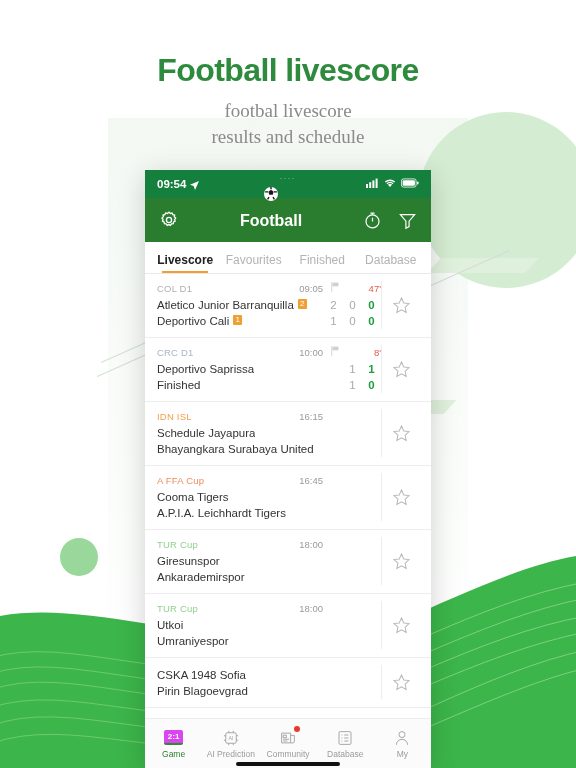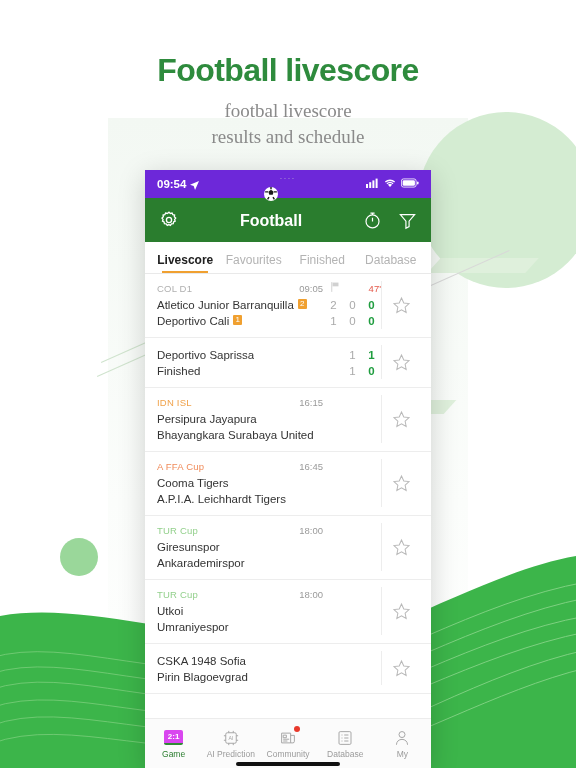--- a/index.html
+++ b/index.html
@@ -69,21 +69,21 @@
     position: absolute; left: 145px; top: 170px;
     width: 286px; height: 598px;
     background: #ffffff;
     box-shadow: 0 6px 26px rgba(0,0,0,.18);
     overflow: hidden;
     display: flex; flex-direction: column;
   }
 
   
   .statusbar {
-    height: 28px; background: #6d28d9;
+    height: 28px; background: #15803d;
     display: flex; align-items: center; justify-content: space-between;
     padding: 0 12px; color: #fff;
     font-size: 11.5px; font-weight: bold;
   }
   .sb-left { display: flex; align-items: center; gap: 4px; }
   .loc-arrow { width: 9px; height: 9px; display:inline-block; }
   .sb-right { display: flex; align-items: center; gap: 5px; }
 
   
   .appbar {
@@ -359,20 +359,31 @@
             </div>
           </div>
           <div class="star-cell">
             <svg width="19" height="19" viewBox="0 0 24 24" fill="none" stroke="#b9b9b9" stroke-width="1.3">
               <path d="M12 2.6 l2.9 6.2 6.6 .8 -4.9 4.6 1.3 6.6 -5.9-3.3 -5.9 3.3 1.3-6.6 -4.9-4.6 6.6-.8 Z"></path>
             </svg>
           </div>
         </div>
         <div class="match">
           <div class="match-main">
+            <div class="match-top">
+              <span class="league" style="color: rgb(170, 180, 200);">CRC D1</span>
+              <span class="kickoff">10:00</span>
+              <span class="status-col">
+                <span class="flag-ico"><svg width="9" height="10" viewBox="0 0 12 13">
+                    <path d="M1 0 v13" stroke="#9a9a9a" stroke-width="1.3"></path>
+                    <path d="M2 .6 h8 v5 h-8 z" fill="#9a9a9a"></path>
+                  </svg></span>
+                <span class="minute">8'</span>
+              </span>
+            </div>
             <div class="team-rows">
               <div class="team-row">
                 <span class="team-name">Deportivo Saprissa</span>
                 <span class="scores">
                   <span class="sc">1</span>
                   <span class="sc final">1</span>
                 </span>
               </div>
               <div class="team-row">
                 <span class="team-name">Finished</span>
@@ -391,21 +402,21 @@
         </div>
         <div class="match">
           <div class="match-main">
             <div class="match-top">
               <span class="league" style="color: rgb(240, 162, 74);">IDN ISL</span>
               <span class="kickoff">16:15</span>
               <span class="status-col"></span>
             </div>
             <div class="team-rows">
               <div class="team-row">
-                <span class="team-name">Persipura Jayapura</span>
+                <span class="team-name">Schedule Jayapura</span>
                 <span class="scores"></span>
               </div>
               <div class="team-row">
                 <span class="team-name">Bhayangkara Surabaya United</span>
                 <span class="scores"></span>
               </div>
             </div>
           </div>
           <div class="star-cell">
             <svg width="19" height="19" viewBox="0 0 24 24" fill="none" stroke="#b9b9b9" stroke-width="1.3">

